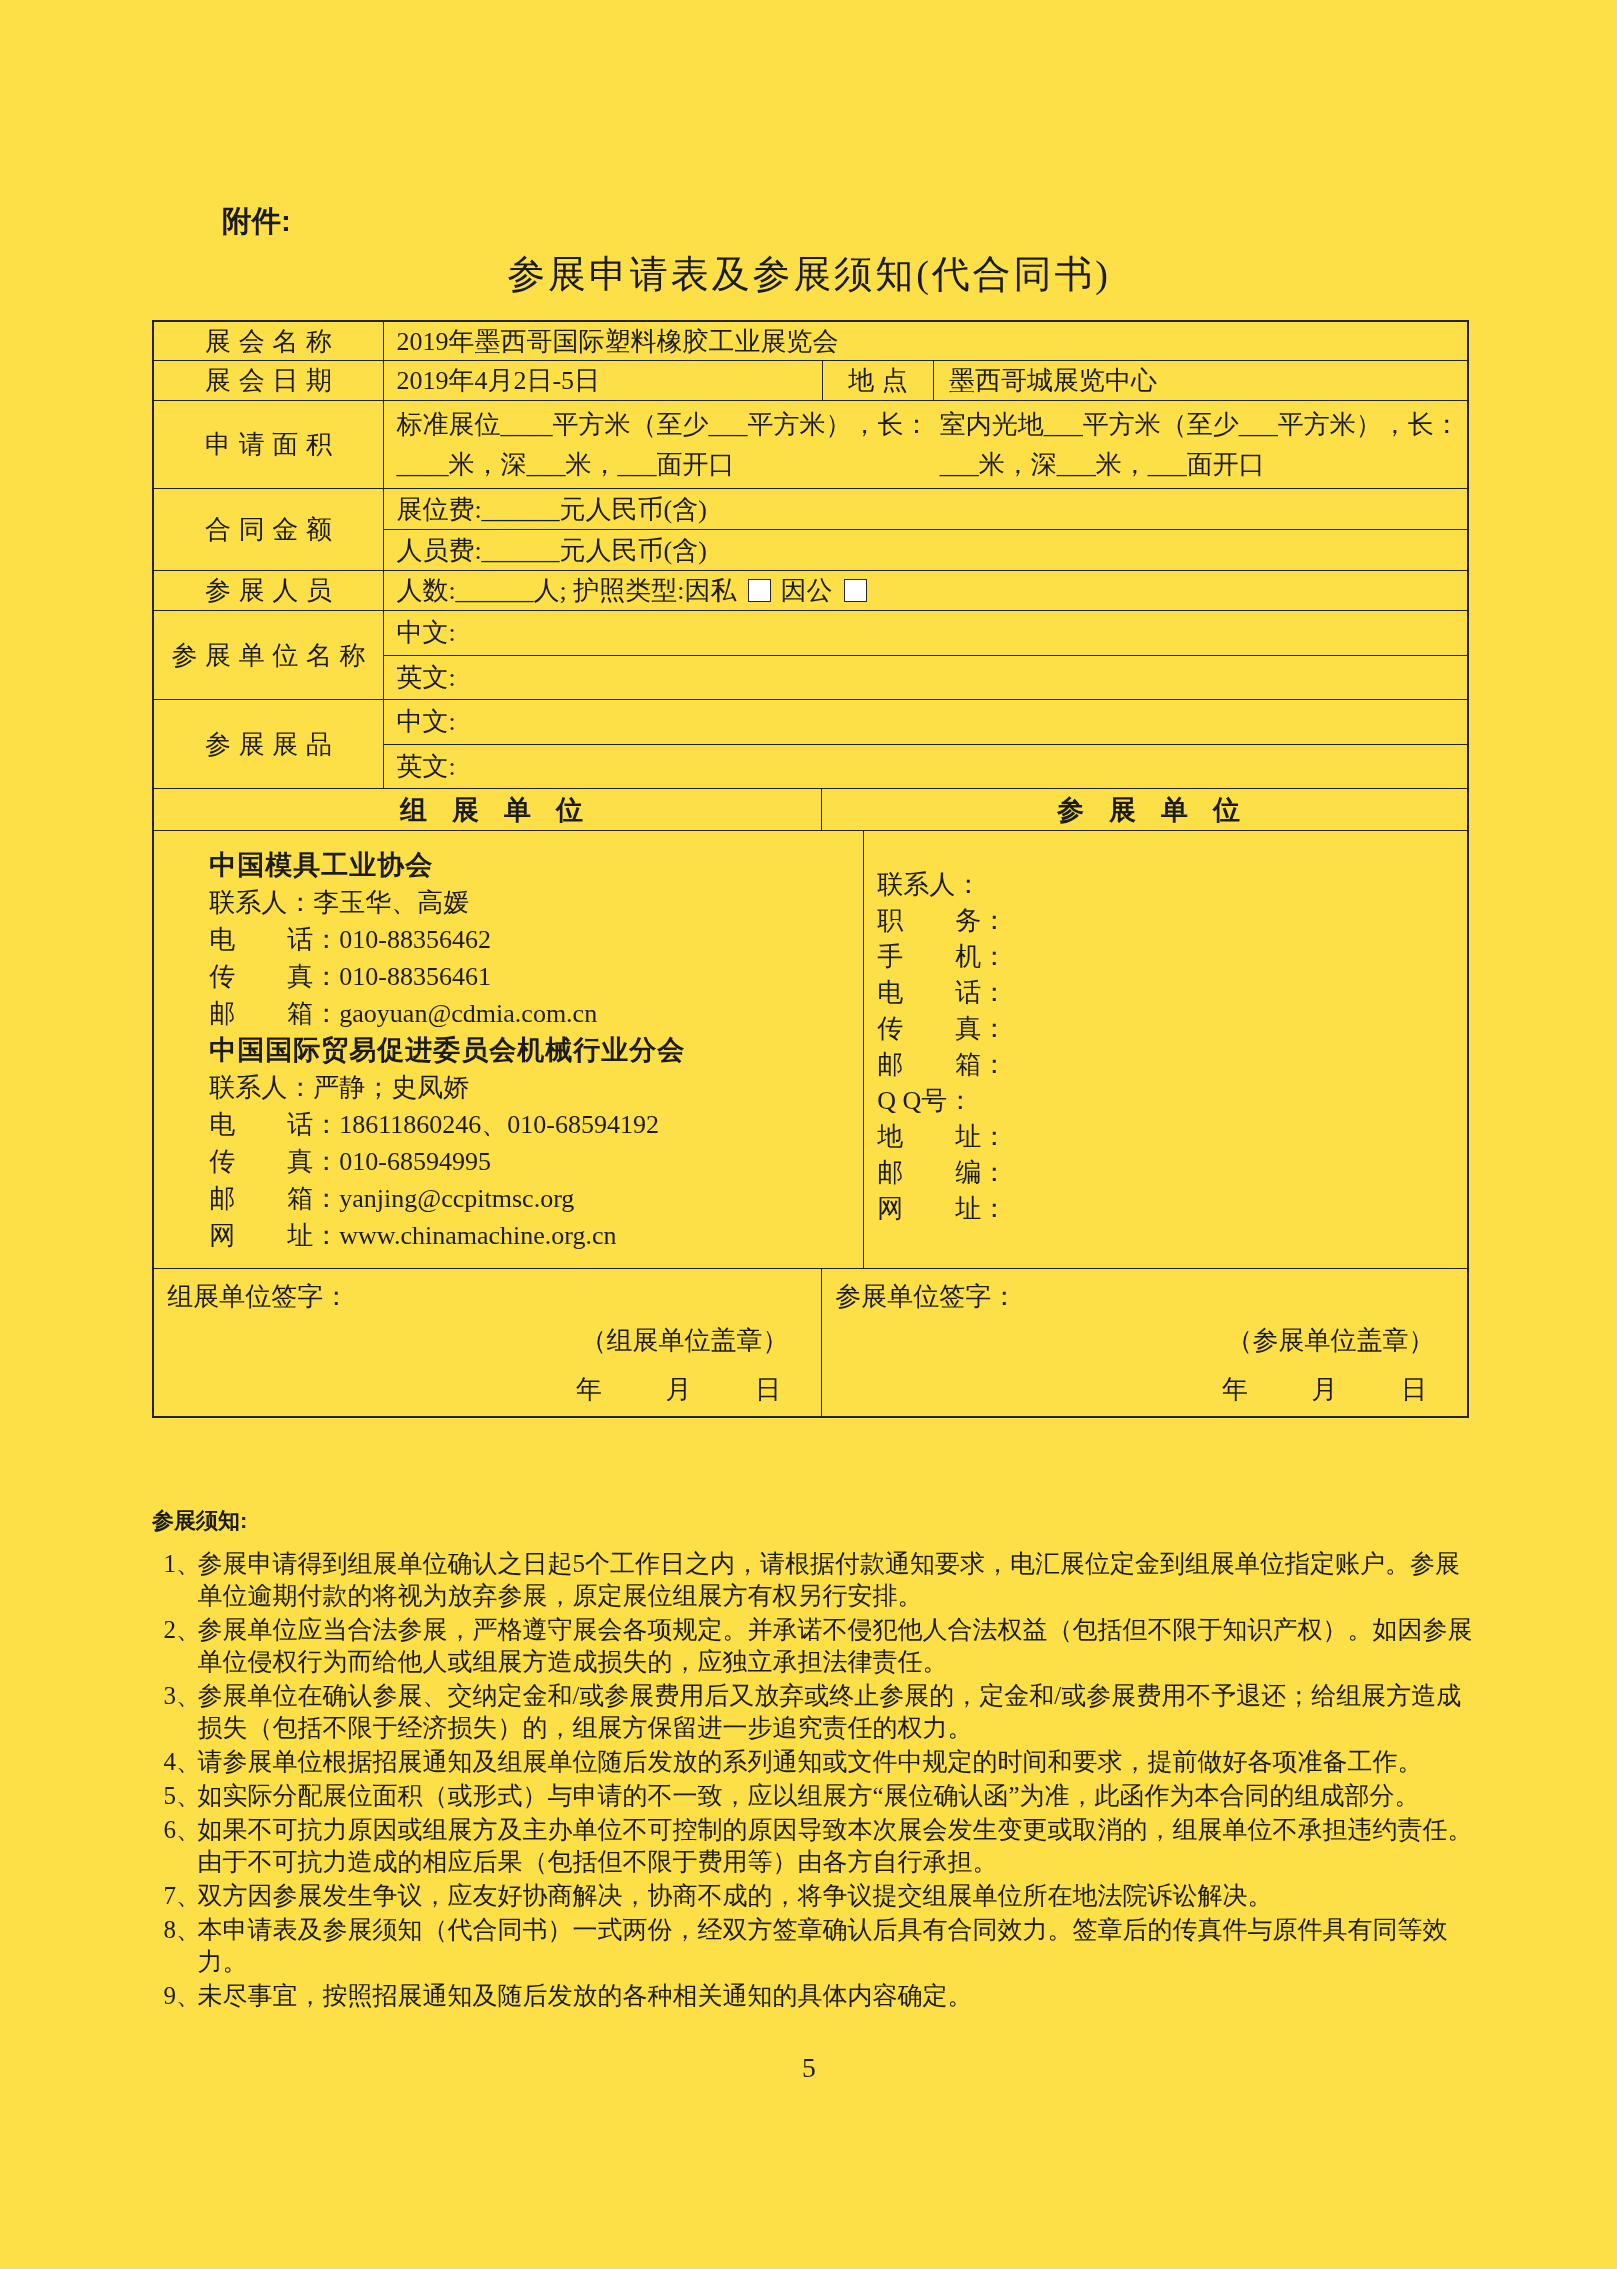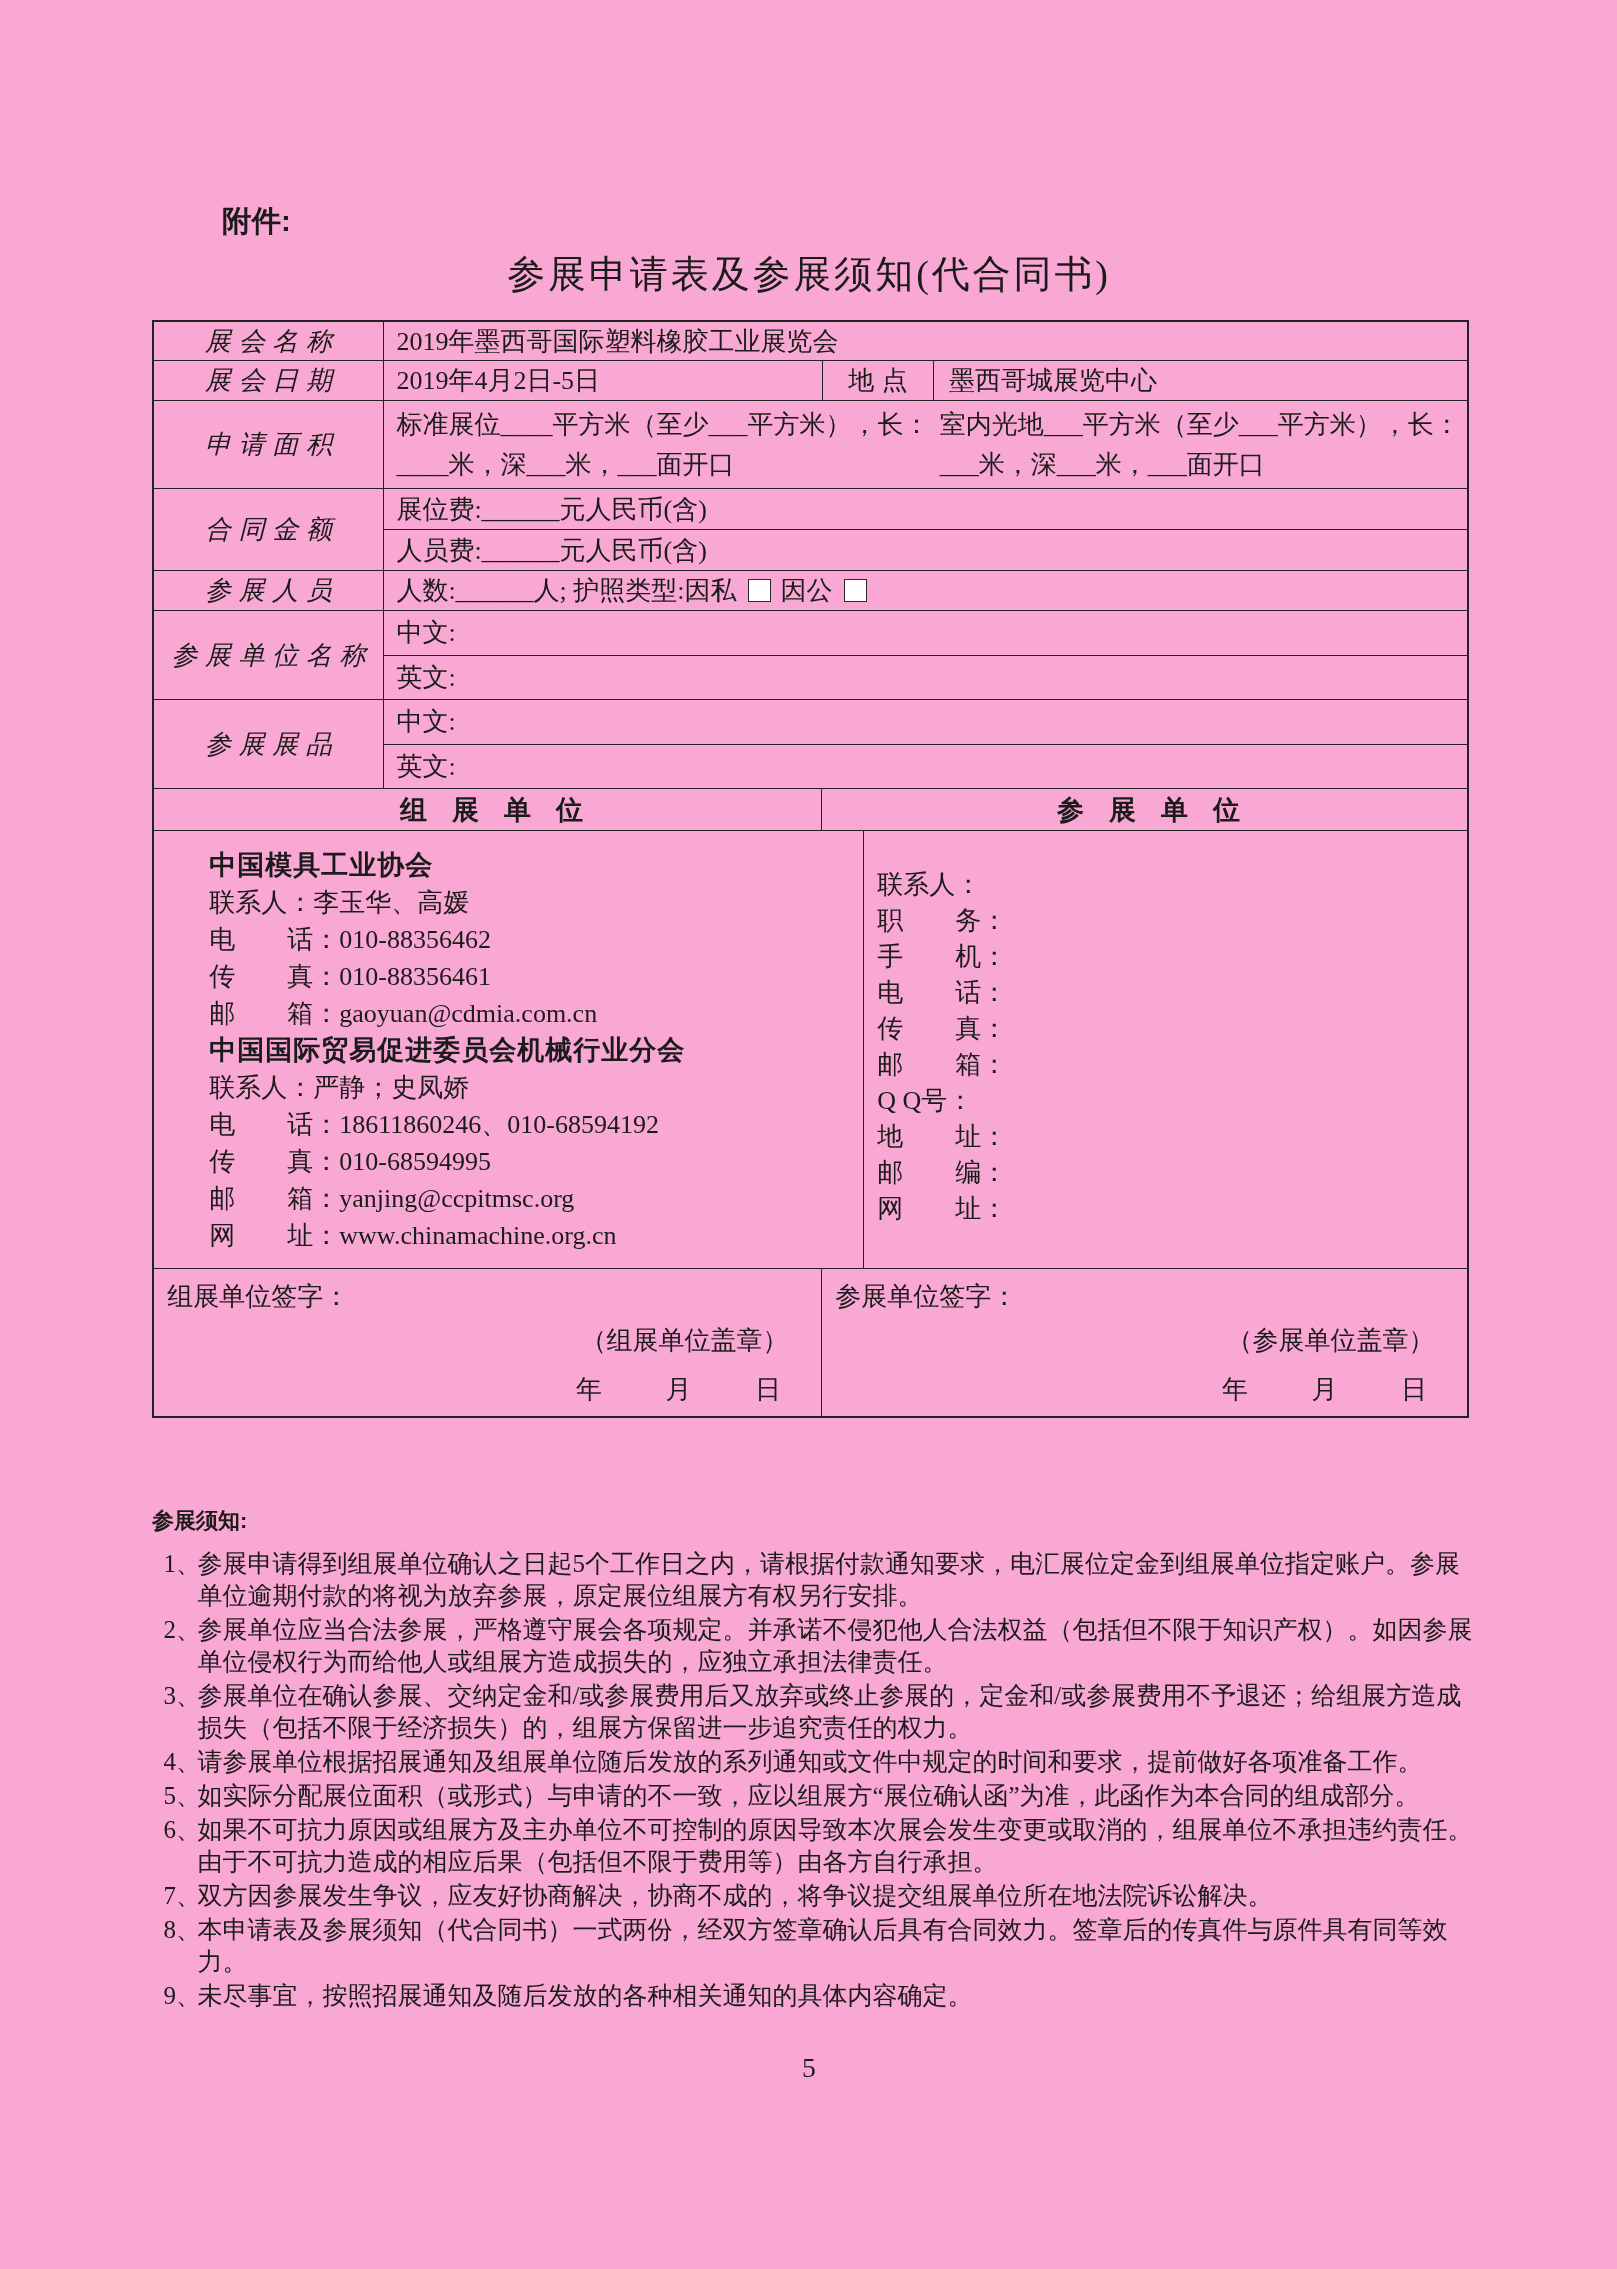--- a/index.html
+++ b/index.html
@@ -1,19 +1,19 @@
 <!DOCTYPE html>
 <html style="font-size:15px"><head>
 <meta charset="utf-8">
 <style>
   html,body{margin:0;padding:0;background:#ffffff;}
   .page{
     position:relative;
     width:1618px;height:2269px;
-    background:#f9a8d4;
+    background:#fde047;
     color:#1b1b1b;
     font-family:"Liberation Serif","DejaVu Serif",serif;
     overflow:hidden;
   }
   .attachment{
     position:absolute;left:222px;top:202px;
     font-family:"Liberation Sans","DejaVu Sans",sans-serif;
     font-weight:700;font-size:29.5px;
   }
   .doc-title{
@@ -23,21 +23,21 @@
   
   .tbl{
     position:absolute;left:152px;top:320px;width:1317px;
     border:2.9px solid #222;box-sizing:border-box;font-size:26px;
   }
   .trow{display:flex;box-sizing:border-box;border-top:1.9px solid #222;align-items:stretch;}
   .trow:first-child{border-top:none;}
   .lcell{
     width:230px;flex:none;border-right:1.9px solid #222;box-sizing:border-box;
     display:flex;align-items:center;justify-content:center;
-    letter-spacing:7.6px;text-indent:7.6px;font-style:italic;
+    letter-spacing:7.6px;text-indent:7.6px;
   }
   .vcell{flex:1;display:flex;align-items:center;padding-left:12.4px;box-sizing:border-box;min-width:0;}
   .h-r1{height:38px}.h-r2{height:40px}.h-r3{height:88px}.h-r4{height:40px}
   .h-r5{height:82px}.h-r6{height:89px}.h-r7{height:89px}
   .h-hd{height:42px}.h-ct{height:438px}.h-sg{height:148px}
   .date-val{width:438px;flex:none;}
   .loc-label{
     width:112px;flex:none;border-left:1.9px solid #222;border-right:1.9px solid #222;
     box-sizing:border-box;display:flex;align-items:center;justify-content:center;
     letter-spacing:7.6px;text-indent:7.6px;

